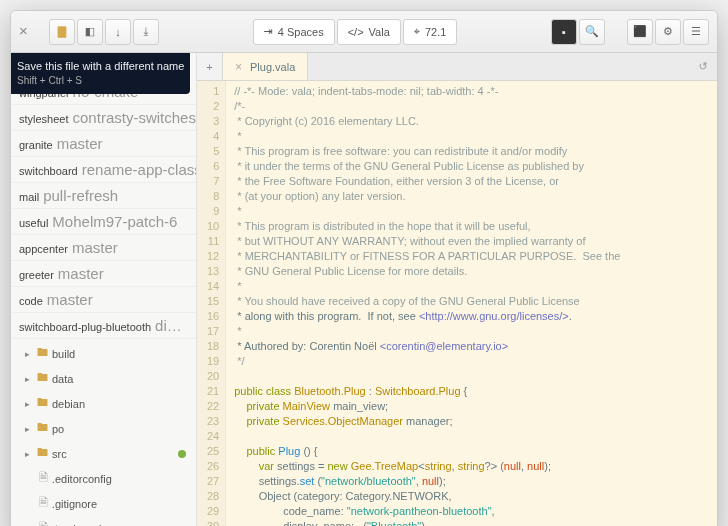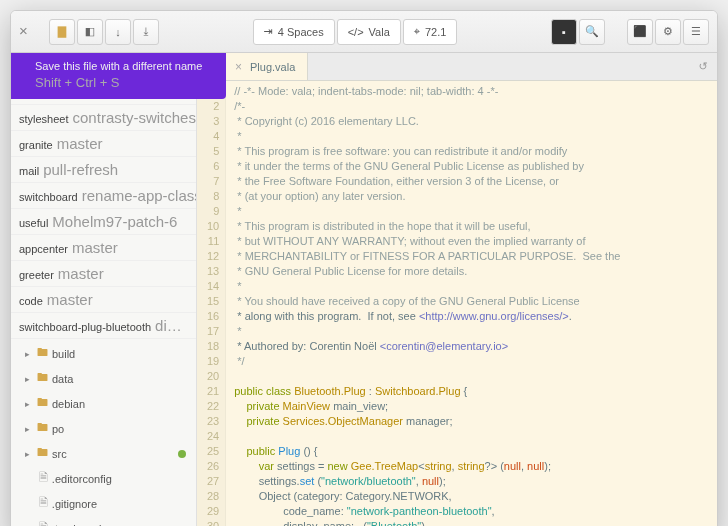--- a/index.html
+++ b/index.html
@@ -9,22 +9,22 @@
 .tb-btn{width:26px;height:26px;border:1px solid #d0d0d0;border-radius:3px;background:linear-gradient(#fdfdfd,#f0f0f0);display:flex;align-items:center;justify-content:center;color:#666;cursor:pointer;font-size:12px}
 .tb-close{width:20px;height:20px;border:none;background:none;color:#888;font-size:15px;margin-right:6px}
 .tb-group{display:flex;gap:2px}
 .tb-pill{height:26px;padding:0 10px;border:1px solid #d0d0d0;border-radius:3px;background:#fff;display:flex;align-items:center;gap:5px;color:#555;font-size:10px}
 .tb-spacer{flex:1}
 .content{flex:1;display:flex;overflow:hidden;position:relative}
 .sidebar{width:186px;background:#f7f7f5;border-right:1px solid #e0e0e0;display:flex;flex-direction:column;overflow-y:auto;font-size:10.5px;color:#666}
 .proj{padding:4px 8px;display:flex;gap:4px;align-items:baseline;border-bottom:1px solid #eee;white-space:nowrap;overflow:hidden}
 .proj b{color:#444;font-weight:400}
 .proj span{color:#999;font-size:15px}
-.tooltip{position:absolute;top:0;left:0;background:#6d28d9;color:#eee;padding:6px 24px;font-size:10px;z-index:10;border-radius:0 0 4px 0;line-height:1.4}
-.tooltip .sub{color:#aaa;font-size:13px}
+.tooltip{position:absolute;top:0;left:0;background:#0f172a;color:#eee;padding:6px 6px;font-size:10px;z-index:10;border-radius:0 0 4px 0;line-height:1.4}
+.tooltip .sub{color:#aaa;font-size:10px}
 .tree{padding:2px 0}
 .tree-row{display:flex;align-items:center;padding:3px 6px 3px 14px;gap:4px;color:#555;cursor:pointer}
 .tree-row.d2{padding-left:28px}
 .arrow{width:8px;color:#888;font-size:9px}
 .folder-icon{color:#d4a94e}
 .file-icon{color:#999}
 .dot{width:8px;height:8px;border-radius:50%;background:#7cb342;margin-left:auto;margin-right:4px}
 .editor{flex:1;display:flex;flex-direction:column;background:#fdf6e3}
 .tabs{height:28px;background:#ebebeb;border-bottom:1px solid #d8d8d0;display:flex;align-items:stretch}
 .plus-tab{width:26px;display:flex;align-items:center;justify-content:center;color:#888;border-right:1px solid #d8d8d0;background:#f2f2f2}
@@ -117,26 +117,26 @@
           </div>
           <div class="proj">
             <b>stylesheet</b> 
             <span>contrasty-switches</span>
           </div>
           <div class="proj">
             <b>granite</b> 
             <span>master</span>
           </div>
           <div class="proj">
+            <b>switchboard</b> 
+            <span>rename-app-class</span>
+          </div>
+          <div class="proj">
             <b>mail</b> 
             <span>pull-refresh</span>
-          </div>
-          <div class="proj">
-            <b>switchboard</b> 
-            <span>rename-app-class</span>
           </div>
           <div class="proj">
             <b>useful</b> 
             <span>Mohelm97-patch-6</span>
           </div>
           <div class="proj">
             <b>appcenter</b> 
             <span>master</span>
           </div>
           <div class="proj">

